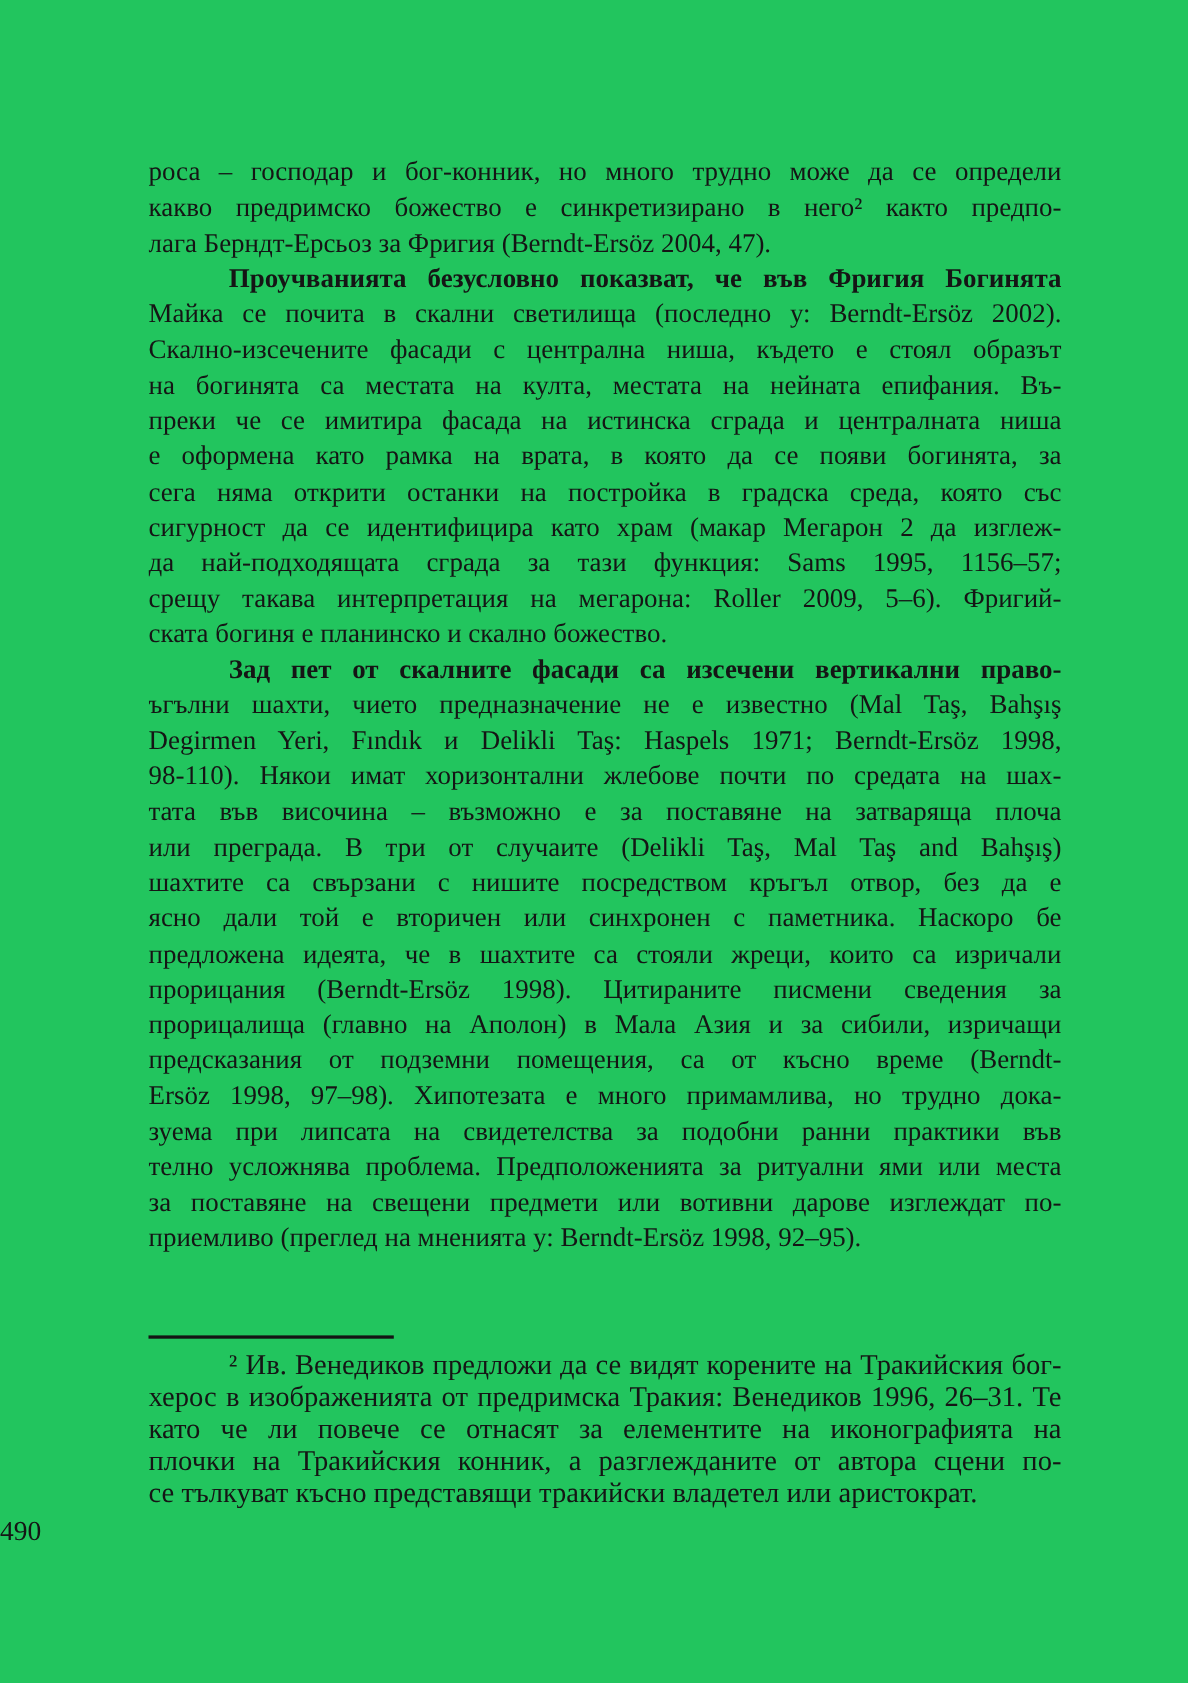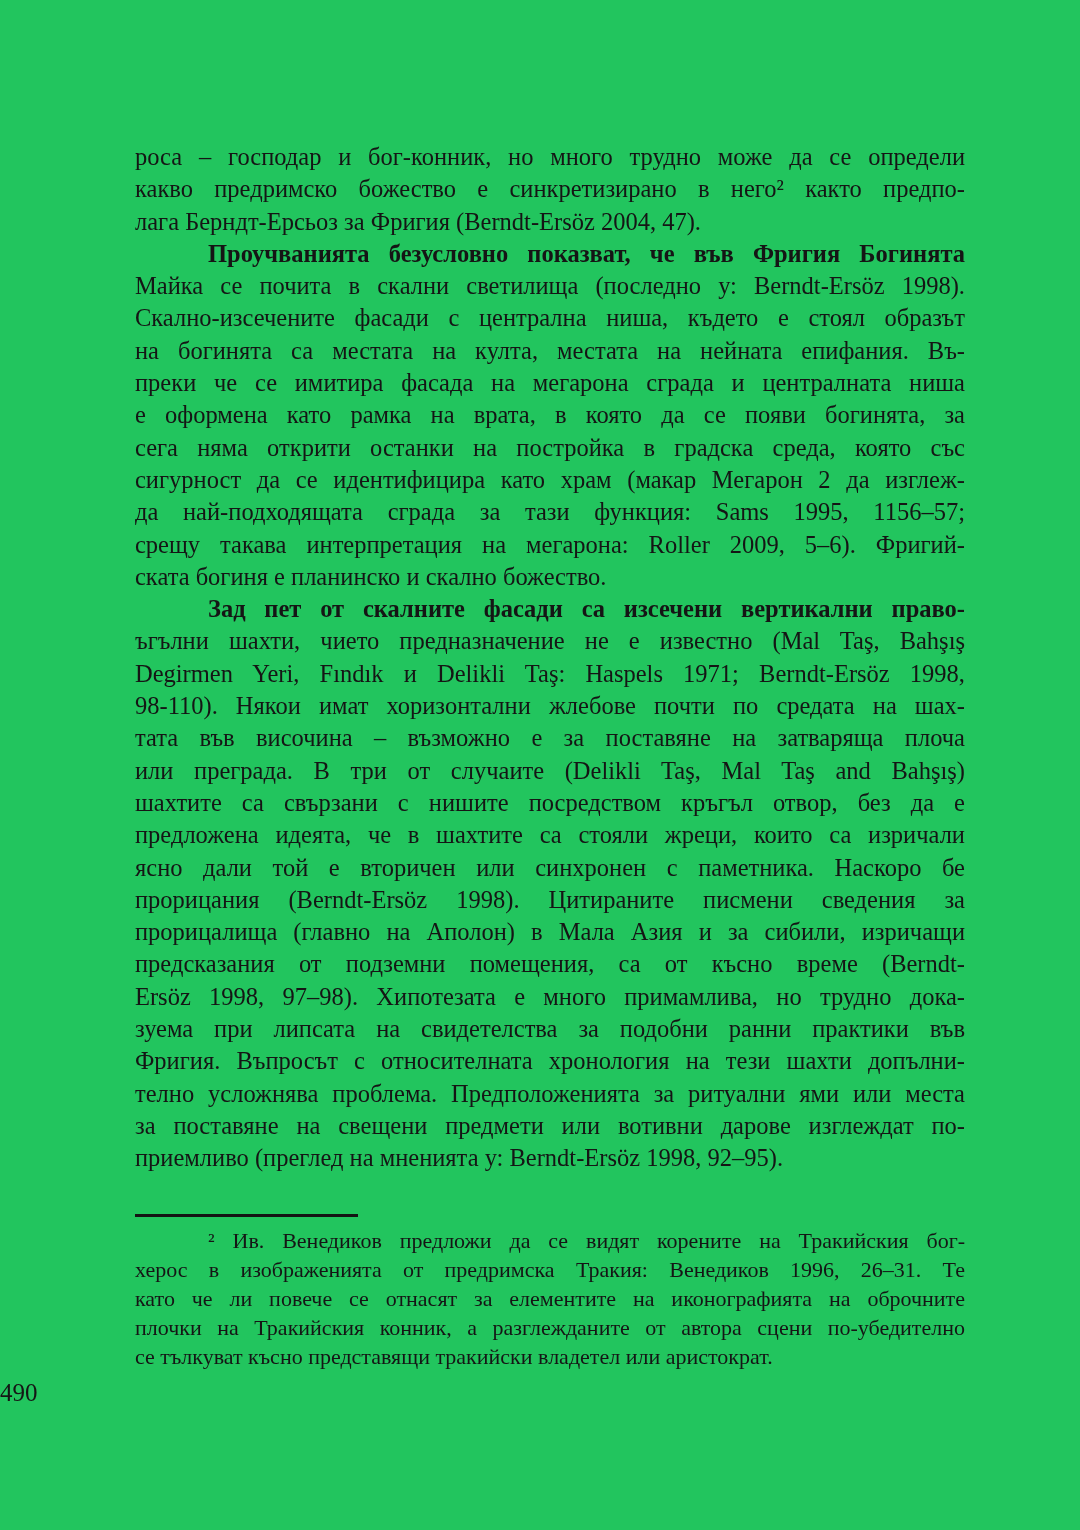--- a/index.html
+++ b/index.html
@@ -38,21 +38,21 @@
     height: 3px;
     background: #141414;
   }
   .footnote {
     position: absolute;
     left: 135px;
     top: 1226px;
     width: 830px;
   }
   .fn-line {
-    font-size: 22px;
+    font-size: 26px;
     height: 29px;
     line-height: 29px;
     text-align: justify;
     text-align-last: justify;
     overflow: hidden;
   }
   .fn-line.last { text-align-last: left; }
   .fn-line.indent { text-indent: 73px; }
 
   .page-number {
@@ -67,45 +67,44 @@
 </style>
 </head>
 <body>
 
 <div class="page">
   <div class="text-block">
       <div class="line">роса – господар и бог-конник, но много трудно може да се определи</div>
       <div class="line">какво предримско божество е синкретизирано в него² както предпо-</div>
       <div class="line last">лага Берндт-Ерсьоз за Фригия (Berndt-Ersöz 2004, 47).</div>
       <div class="line indent">Проучванията безусловно показват, че във Фригия Богинята</div>
-      <div class="line">Майка се почита в скални светилища (последно у: Berndt-Ersöz 1998).</div>
+      <div class="line">Майка се почита в скални светилища (последно у: Berndt-Ersöz 2002).</div>
       <div class="line">Скално-изсечените фасади с централна ниша, където е стоял образът</div>
       <div class="line">на богинята са местата на култа, местата на нейната епифания. Въ-</div>
-      <div class="line">преки че се имитира фасада на мегарона сграда и централната ниша</div>
+      <div class="line">преки че се имитира фасада на истинска сграда и централната ниша</div>
       <div class="line">е оформена като рамка на врата, в която да се появи богинята, за</div>
       <div class="line">сега няма открити останки на постройка в градска среда, която със</div>
       <div class="line">сигурност да се идентифицира като храм (макар Мегарон 2 да изглеж-</div>
       <div class="line">да най-подходящата сграда за тази функция: Sams 1995, 1156–57;</div>
       <div class="line">срещу такава интерпретация на мегарона: Roller 2009, 5–6). Фригий-</div>
       <div class="line last">ската богиня е планинско и скално божество.</div>
       <div class="line indent">Зад пет от скалните фасади са изсечени вертикални право-</div>
       <div class="line">ъгълни шахти, чието предназначение не е известно (Mal Taş, Bahşış</div>
       <div class="line">Degirmen Yeri, Fındık и Delikli Taş: Haspels 1971; Berndt-Ersöz 1998,</div>
       <div class="line">98-110). Някои имат хоризонтални жлебове почти по средата на шах-</div>
       <div class="line">тата във височина – възможно е за поставяне на затваряща плоча</div>
       <div class="line">или преграда. В три от случаите (Delikli Taş, Mal Taş and Bahşış)</div>
       <div class="line">шахтите са свързани с нишите посредством кръгъл отвор, без да е</div>
+      <div class="line">ясно дали той е вторичен или синхронен с паметника. Наскоро бе</div>
       <div class="line">предложена идеята, че в шахтите са стояли жреци, които са изричали</div>
-      <div class="line">ясно дали той е вторичен или синхронен с паметника. Наскоро бе</div>
       <div class="line">прорицания (Berndt-Ersöz 1998). Цитираните писмени сведения за</div>
       <div class="line">прорицалища (главно на Аполон) в Мала Азия и за сибили, изричащи</div>
       <div class="line">предсказания от подземни помещения, са от късно време (Berndt-</div>
       <div class="line">Ersöz 1998, 97–98). Хипотезата е много примамлива, но трудно дока-</div>
       <div class="line">зуема при липсата на свидетелства за подобни ранни практики във</div>
-      <div class="line">Фригия. Въпросът с относителната хронология на тези шахти допълни-</div>
       <div class="line">телно усложнява проблема. Предположенията за ритуални ями или места</div>
       <div class="line">за поставяне на свещени предмети или вотивни дарове изглеждат по-</div>
       <div class="line last">приемливо (преглед на мненията у: Berndt-Ersöz 1998, 92–95).</div>
     </div>
   <div class="footnote-rule"></div>
   <div class="footnote">
       <div class="fn-line indent">² Ив. Венедиков предложи да се видят корените на Тракийския бог-</div>
       <div class="fn-line">херос в изображенията от предримска Тракия: Венедиков 1996, 26–31. Те</div>
       <div class="fn-line">като че ли повече се отнасят за елементите на иконографията на оброчните</div>
       <div class="fn-line">плочки на Тракийския конник, а разглежданите от автора сцени по-убедително</div>

